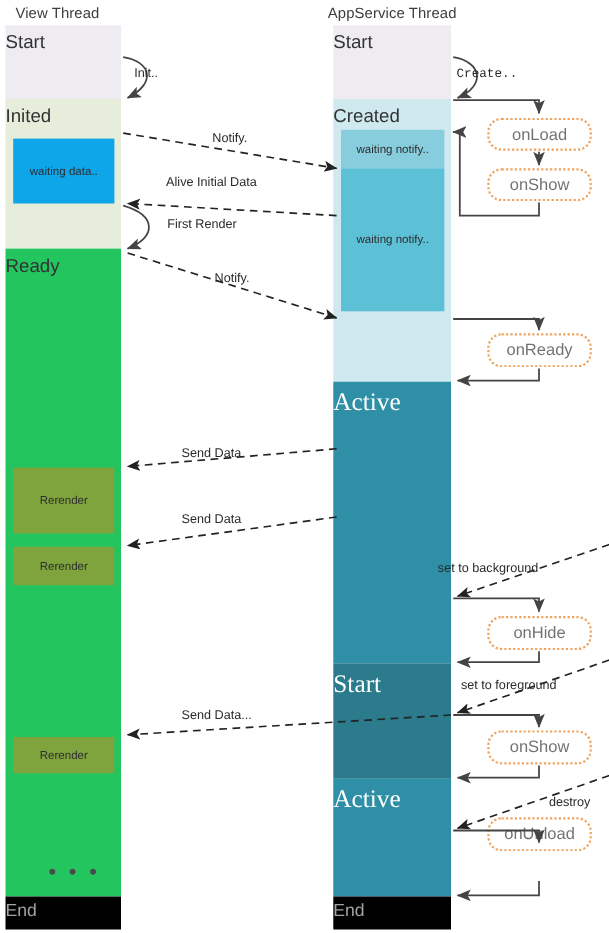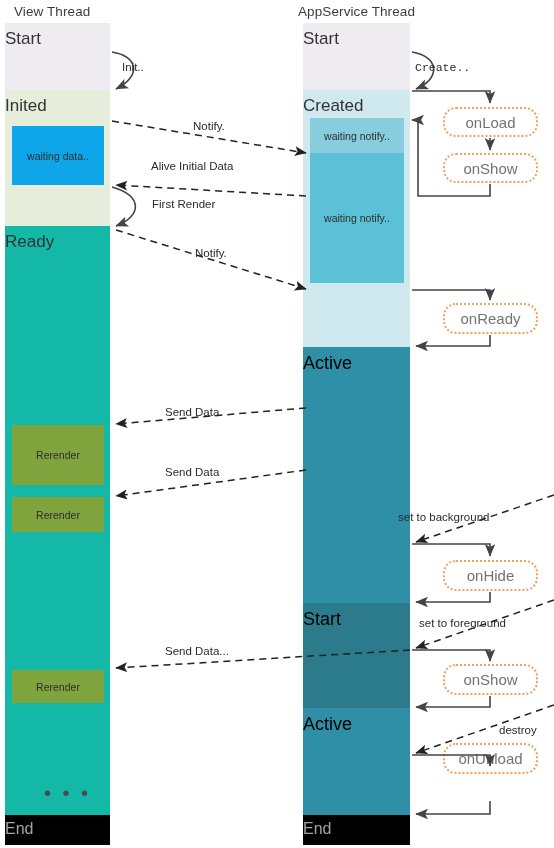--- a/index.html
+++ b/index.html
@@ -39,23 +39,24 @@
     right: 0;
     text-align: left;
     white-space: nowrap;
   }
   .lbl-big {
     font-size: 17px;
     color: #333333;
     top: 6px;
   }
   .lbl-big-light {
-    font-size: 18px;
-    color: #000000;
+    font-size: 23px;
+    color: #ffffff;
     top: 6px;
+    font-family: Liberation Serif, serif;
   }
   .lbl-end {
     font-size: 16px;
     color: #a3a3a3;
     top: 5px;
   }
   .lbl-small {
     font-size: 10.5px;
     color: #2e2e2e;
   }
@@ -119,21 +120,21 @@
 
   <div class="band" id="view-inited" style="left:5px; top:90px; width:105px; height:136px; background:#e6eedb;">
     <div class="band-label lbl-big">Inited</div>
   </div>
 
   <div class="inner-box" id="view-waiting-data" style="left:12px; top:126px; width:92px; height:59px; background:#0ea5e9;
               display:flex; align-items:center; justify-content:center;">
     <span class="lbl-small">waiting data..</span>
   </div>
 
-  <div class="band" id="view-ready" style="left:5px; top:226px; width:105px; height:589px; background:#14b8a6;">
+  <div class="band" id="view-ready" style="left:5px; top:226px; width:105px; height:589px; background:#22c55e;">
     <div class="band-label lbl-big">Ready</div>
   </div>
 
   <div class="inner-box" id="view-rerender-1" style="left:12px; top:425px; width:92px; height:60px; background:#7fa43e;
               display:flex; align-items:center; justify-content:center;">
     <span class="lbl-small">Rerender</span>
   </div>
 
   <div class="inner-box" id="view-rerender-2" style="left:12px; top:497px; width:92px; height:35px; background:#7fa43e;
               display:flex; align-items:center; justify-content:center;">

